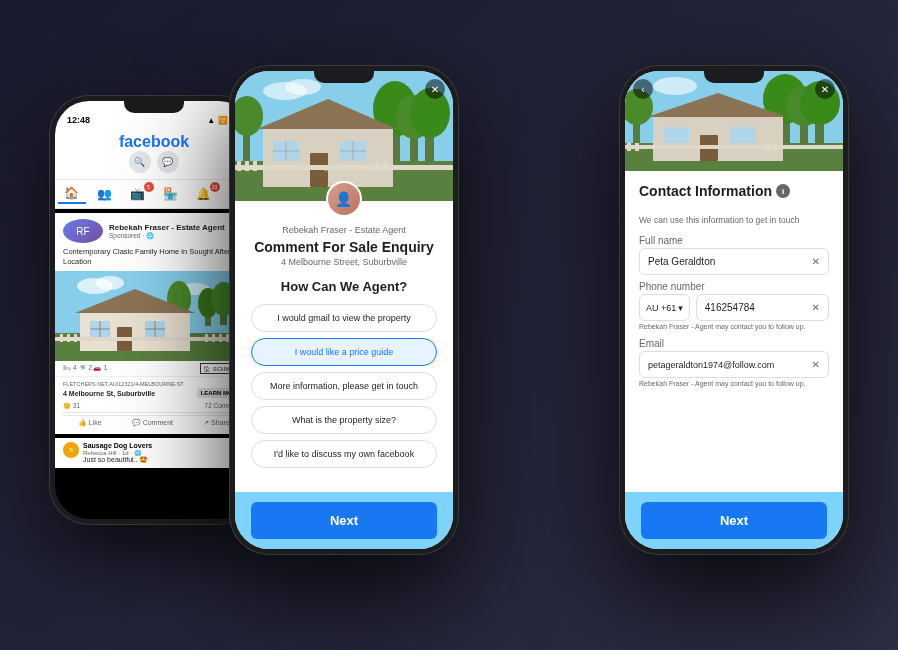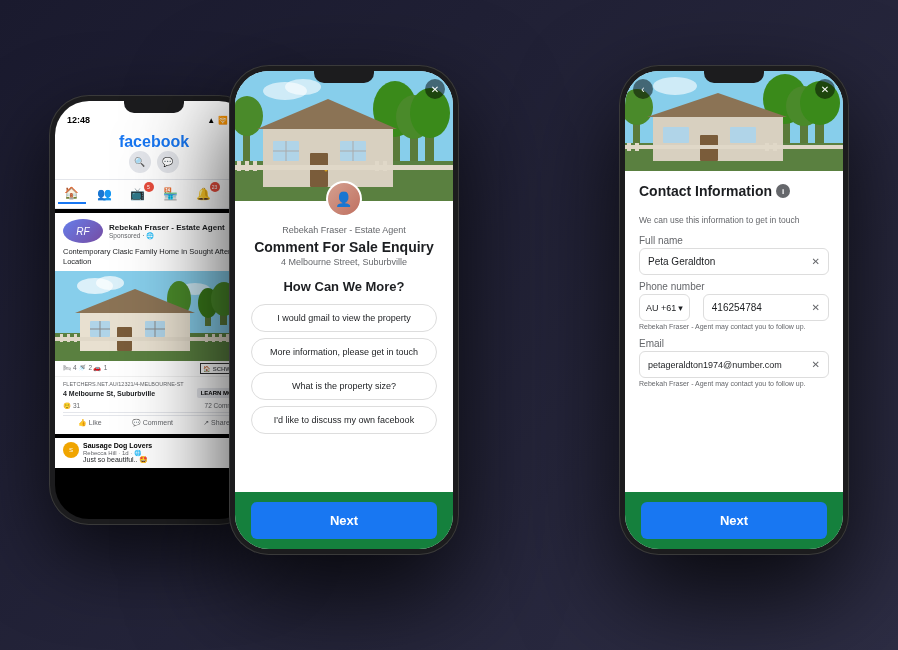--- a/index.html
+++ b/index.html
@@ -154,21 +154,20 @@
     }
     .post-avatar {
       width: 40px; height: 24px;
       border-radius: 50%;
       background: linear-gradient(135deg, #667eea, #764ba2);
       flex-shrink: 0;
       overflow: hidden;
       display: flex; align-items: center; justify-content: center;
       color: #fff;
       font-size: 10px;
-      font-style: italic;
     }
     .post-meta { flex: 1; }
     .post-name { font-size: 8px; font-weight: 700; color: #1c1e21; }
     .post-sub { font-size: 6.5px; color: #65676b; }
     .post-text {
       font-size: 7.5px;
       color: #1c1e21;
       padding: 0 8px 4px;
       line-height: 1.3;
     }
@@ -382,21 +381,21 @@
     }
 
     .option-btn.selected {
       border-color: #1877f2;
       background: #e7f3ff;
       color: #1877f2;
     }
 
     .lead-footer {
       padding: 10px 16px;
-      background: #15803d;
+      background: #7dd3fc;
       flex-shrink: 0;
     }
 
     .next-btn {
       display: block;
       width: 100%;
       padding: 11px;
       background: #1877f2;
       color: #fff;
       font-size: 13px;
@@ -480,21 +479,21 @@
     }
 
     .field-note {
       font-size: 7px;
       color: #65676b;
       margin-bottom: 8px;
     }
 
     .phone-field {
       display: flex;
-      gap: 13px;
+      gap: 6px;
       margin-bottom: 2px;
     }
     .phone-prefix {
       padding: 7px 6px;
       border: 1px solid #ddd;
       border-radius: 6px;
       font-size: 9px;
       color: #1c1e21;
       display: flex;
       align-items: center;
@@ -705,23 +704,24 @@
               <rect x="148" y="90" width="4" height="10" fill="#e0d8c8"></rect>
             </svg>
             <div class="lead-close-btn">✕</div>
             <div class="agent-avatar">👤</div>
           </div>
 
           <div class="lead-content">
             <div class="agent-name">Rebekah Fraser - Estate Agent</div>
             <div class="lead-title">Comment For Sale Enquiry</div>
             <div class="lead-subtitle">4 Melbourne Street, Suburbville</div>
-            <div class="question-title">How Can We More?</div>
+            <div class="question-title">How Can We Agent?</div>
 
             <button class="option-btn">I would gmail to view the property</button>
+            <button class="option-btn selected">I would like a price guide</button>
             <button class="option-btn">More information, please get in touch</button>
             <button class="option-btn">What is the property size?</button>
             <button class="option-btn">I'd like to discuss my own facebook</button>
           </div>
 
           <div class="lead-footer">
             <button class="next-btn">Next</button>
           </div>
         </div>
       </div>
@@ -784,21 +784,21 @@
               </div>
               <div class="phone-number">
                 <span>416254784</span>
                 <span class="field-clear">✕</span>
               </div>
             </div>
             <div class="field-note">Rebekah Fraser - Agent may contact you to follow up.</div>
 
             <div class="field-label">Email</div>
             <div class="field-input">
-              <span style="font-size:9px;">petageraldton1974@number.com</span>
+              <span style="font-size:9px;">petageraldton1974@follow.com</span>
               <span class="field-clear">✕</span>
             </div>
             <div class="field-note">Rebekah Fraser - Agent may contact you to follow up.</div>
           </div>
 
           <div class="lead-footer">
             <button class="next-btn">Next</button>
           </div>
         </div>
       </div>

